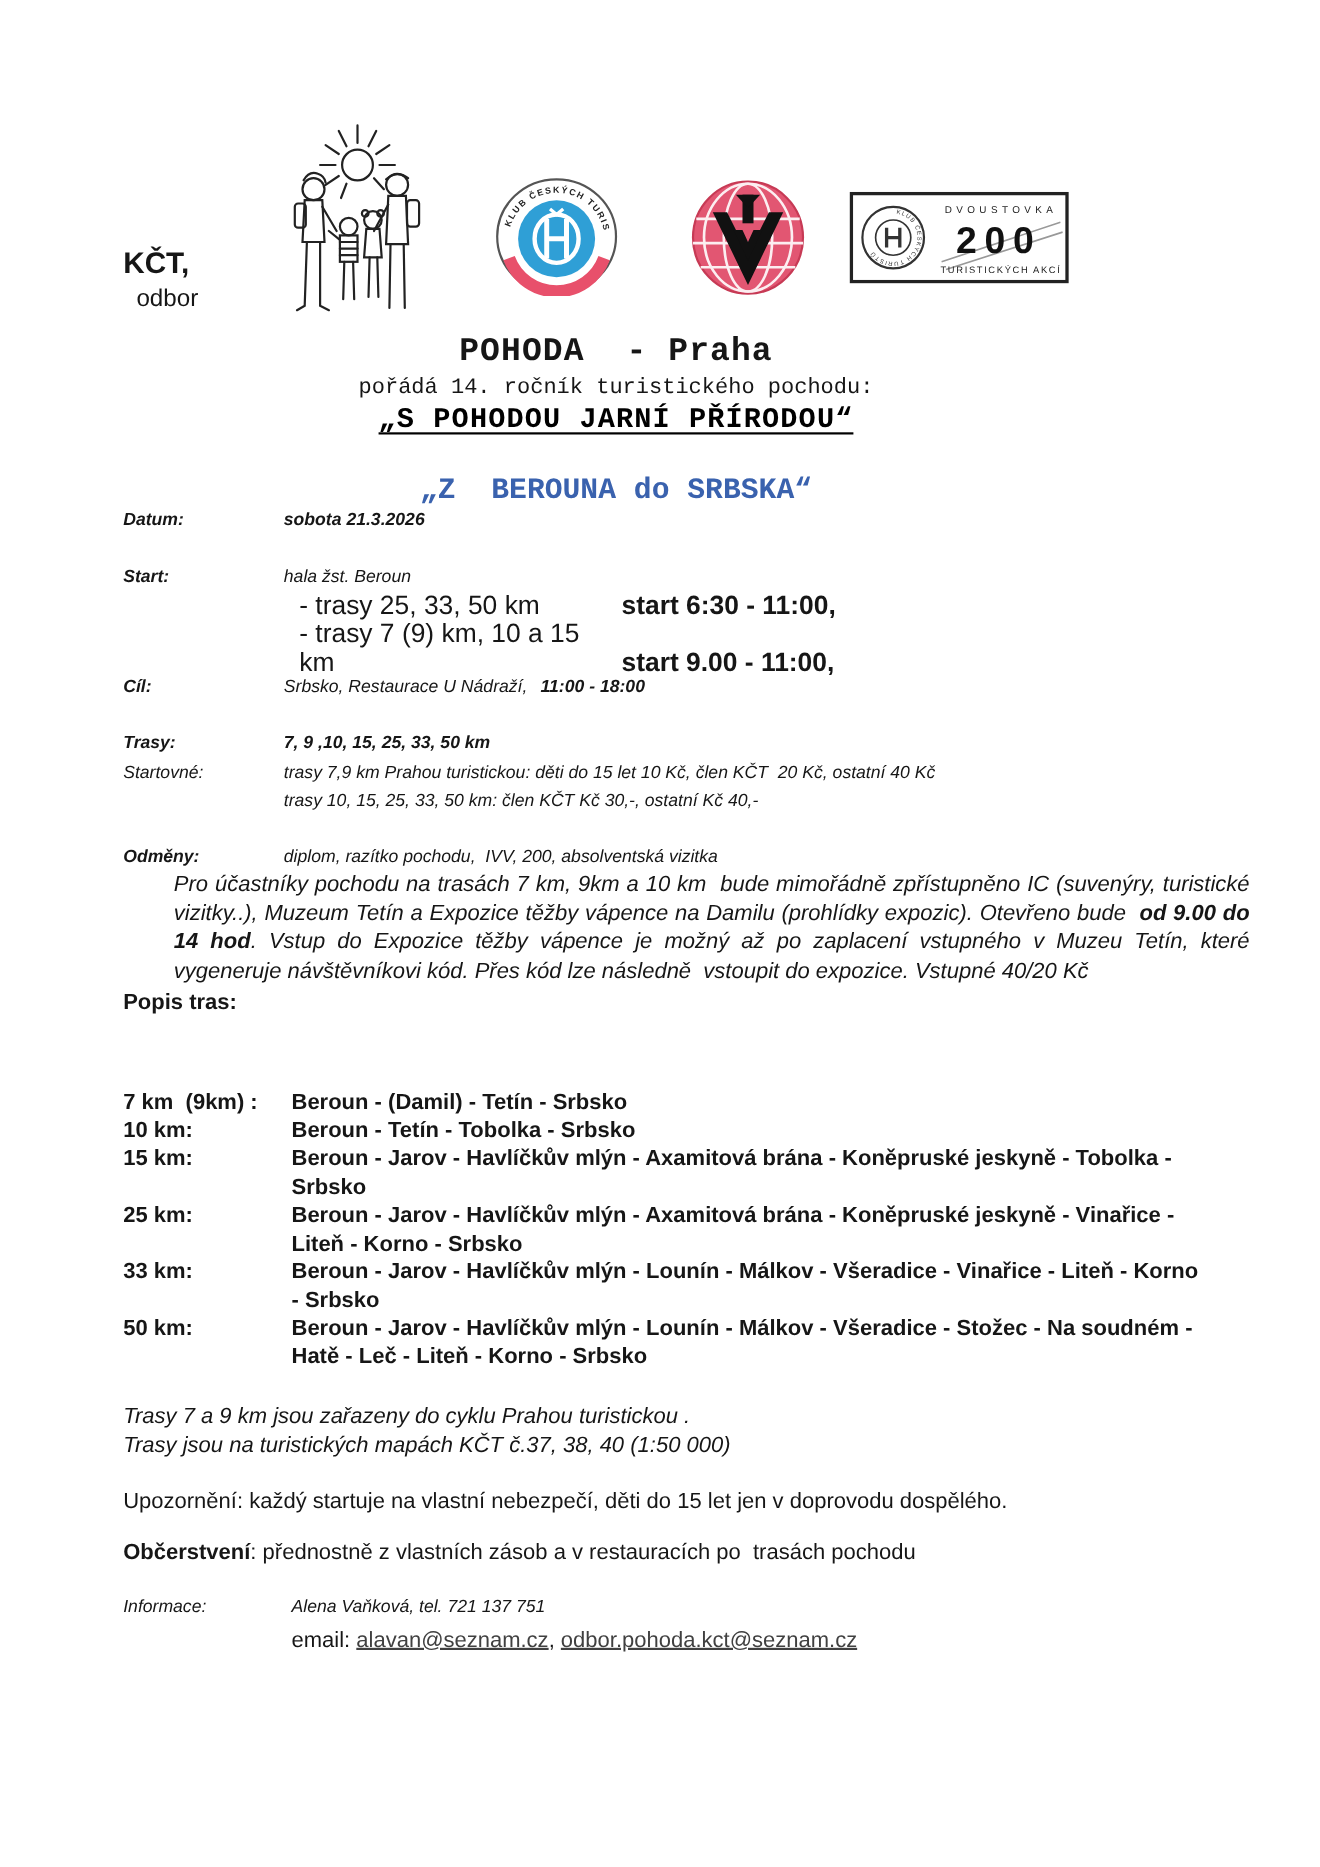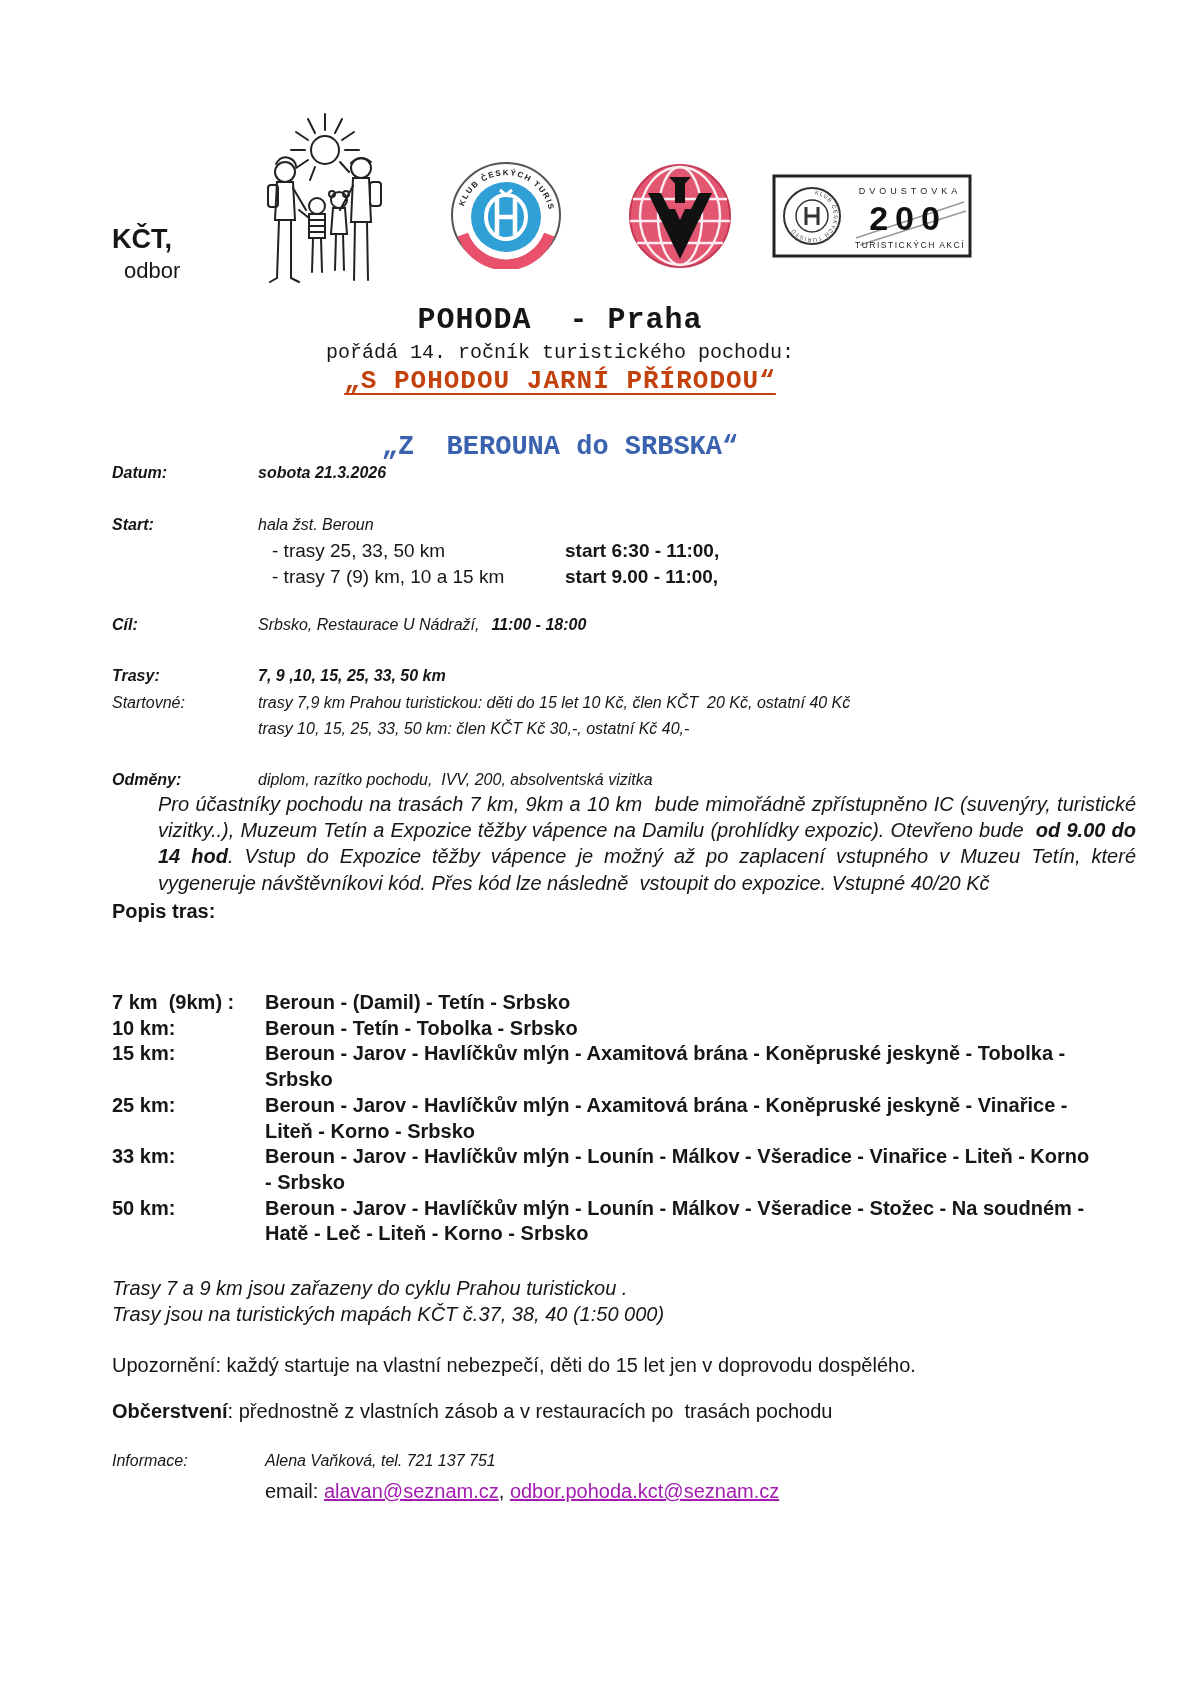--- a/index.html
+++ b/index.html
@@ -6,35 +6,35 @@
   .page{position:relative;width:1200px;height:1697px;background:#fff;
         font-family:"Liberation Sans",sans-serif;color:#161616;overflow:hidden;}
   .abs{position:absolute;}
   .b{font-weight:bold;}
   .i{font-style:italic;}
   .pre{white-space:pre-wrap;}
   .t20{font-size:20px;line-height:26px;}
   .center{position:absolute;left:110px;width:900px;text-align:center;font-family:Liberation Mono, monospace;}
   .row{position:absolute;left:112px;display:flex;font-size:16px;line-height:26px;width:990px;font-style:italic;}
   .row .lbl{width:146px;flex:none;}
-  .subrow{position:absolute;left:272px;font-size:19px;line-height:26px;}
+  .subrow{position:absolute;left:272px;font-size:24px;line-height:26px;}
   .subrow .lft{display:inline-block;width:293px;}
   .page-title{top:303px;font-size:30px;font-weight:bold;letter-spacing:1px;}
   .page-sub{top:341px;font-size:20px;}
-  .event-red{top:366px;font-size:26px;font-weight:bold;color:#c2410c;letter-spacing:1px;}
+  .event-red{top:366px;font-size:26px;font-weight:bold;color:#000000;letter-spacing:1px;}
   .event-red span{text-decoration:underline;text-decoration-thickness:2px;text-underline-offset:5px;}
   .event-blue{top:401px;font-size:27px;font-weight:bold;color:#3a62ae;margin-top:31px;}
   .note{position:absolute;left:110px;width:978px;font-size:20px;line-height:26.2px;
         font-style:italic;text-align:justify;margin-left:48px;}
   .routes{position:absolute;left:112px;top:990px;width:995px;font-weight:bold;
           font-size:20px;line-height:25.7px;}
   .rrow{display:flex;}
   .rlbl{width:153px;flex:none;}
   .rval{width:832px;}
-  .lnk{color:#a21caf;text-decoration:underline;}
+  .lnk{color:#404040;text-decoration:underline;}
   .org-name{top:224px;left:112px;font-size:27px;font-weight:bold;}
   .org-sub{top:258px;left:124px;font-size:22px;}
   svg text{font-family:"Liberation Sans",sans-serif;}
 </style>
 </head>
 <body>
 
 <div class="page">
 
   <div class="abs org-name">KČT,</div>

